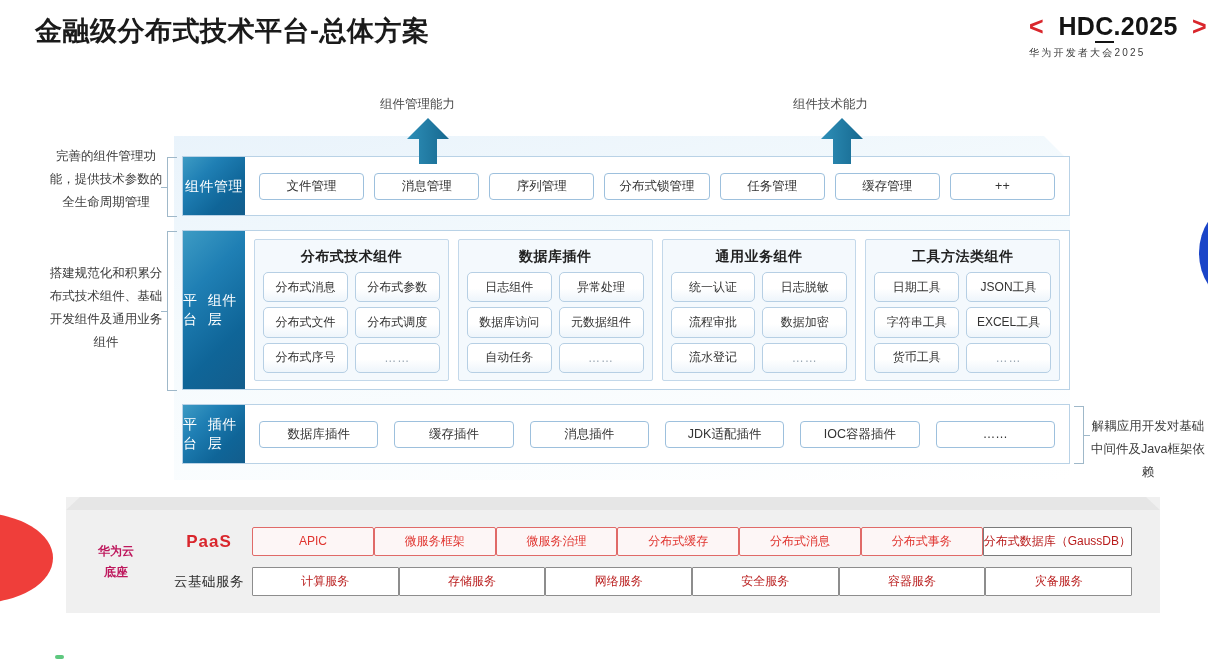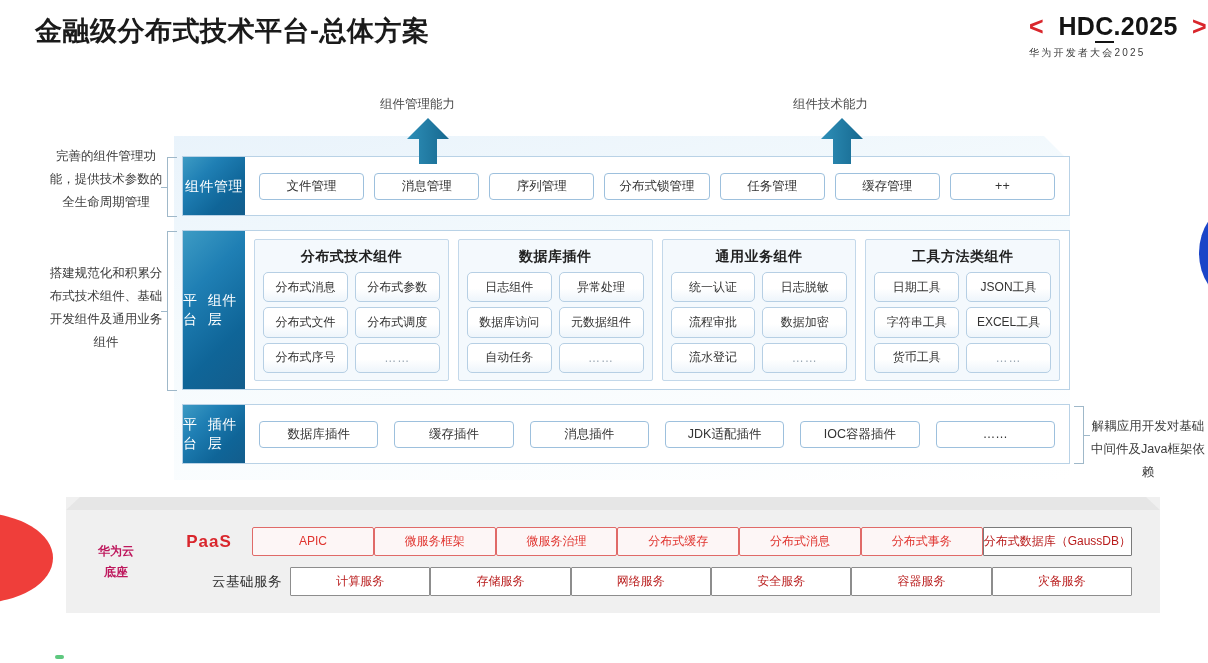--- a/index.html
+++ b/index.html
@@ -155,21 +155,21 @@
     background:#e6e6e6;
     clip-path:polygon(14px 0,calc(100% - 14px) 0,100% 100%,0 100%);
   }
   .base-inner{position:absolute;left:0;top:13px;right:0;bottom:0;display:flex;align-items:center;}
   .base-label{
     width:100px;flex:0 0 100px;text-align:center;
     font-size:12px;font-weight:bold;color:#be185d;line-height:1.75;
   }
   .base-rows{flex:1;padding-right:28px;}
   .brow{display:flex;align-items:center;height:31px;margin-bottom:9px;}
-  .brow:last-child{margin-bottom:0;margin-left:38px;}
+  .brow:last-child{margin-bottom:0;}
   .brow-tag{
     width:86px;flex:0 0 86px;text-align:center;white-space:nowrap;
   }
   .tag-paas{font-size:17px;font-weight:bold;color:#d9262c;letter-spacing:1px;}
   .tag-cloud{font-size:13.5px;color:#2b2b2b;letter-spacing:.5px;}
   .brow-items{flex:1;display:flex;}
   .rbox{
     border:1.5px solid #e06a68;border-radius:2px;background:#fdf6f6;
     color:#e0342f;font-size:12px;height:29px;line-height:26px;text-align:center;
     box-sizing:border-box;white-space:nowrap;flex:1;

